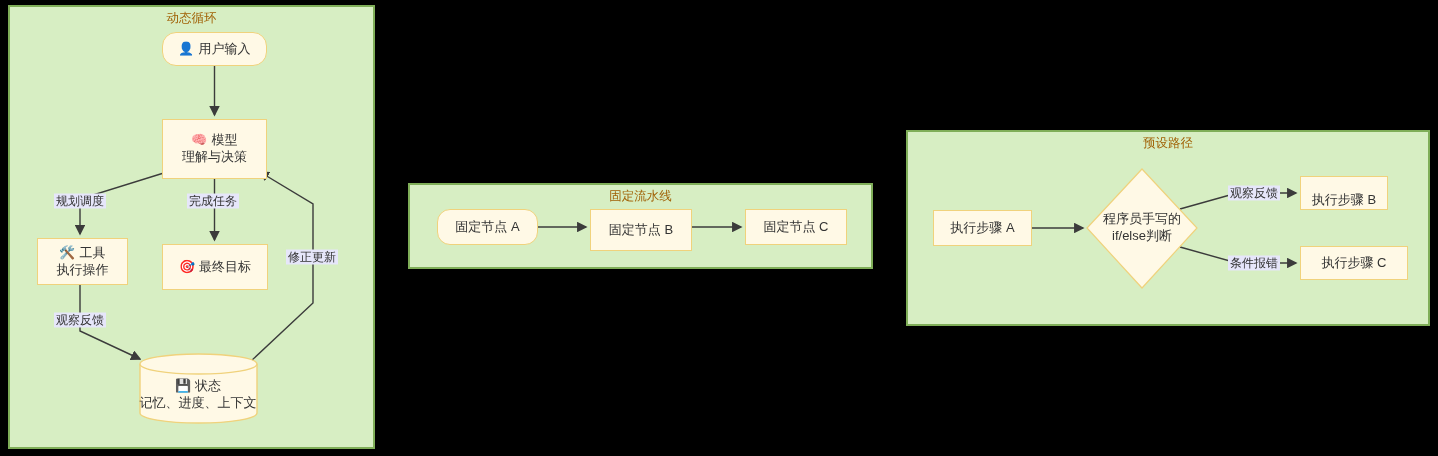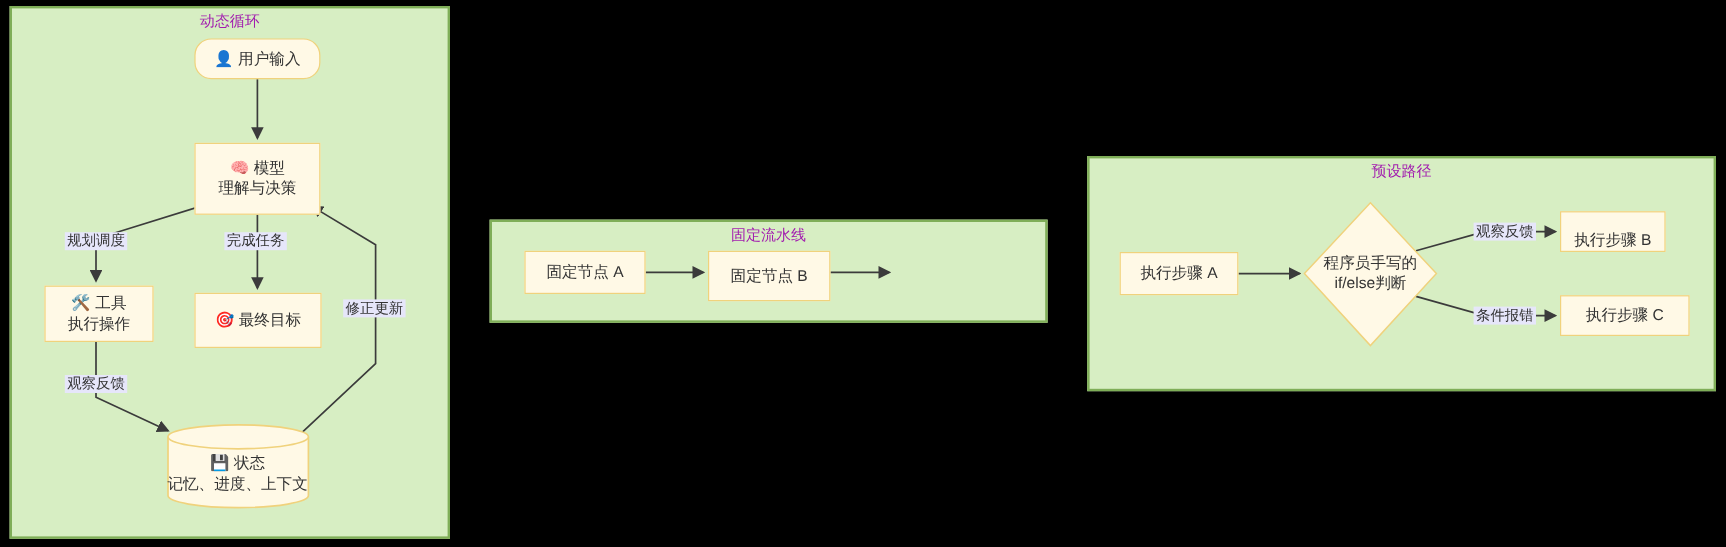--- a/index.html
+++ b/index.html
@@ -6,21 +6,21 @@
   .canvas {
     position:relative; width:1438px; height:456px; background:#000000;
     font-family:"Liberation Sans", sans-serif; color:#333333; overflow:hidden;
   }
   .cluster {
     position:absolute; background:#d7eec3; border:2px solid #7fae58;
     box-sizing:border-box;
   }
   .cluster-title {
     position:absolute; top:3px; left:50%; transform:translateX(-50%);
-    font-size:12.5px; color:#a21caf; white-space:nowrap; font-weight:400;
+    font-size:12.5px; color:#a16207; white-space:nowrap; font-weight:400;
   }
   .node {
     position:absolute; background:#fff9e6; border:1px solid #f0d27c;
     box-sizing:border-box; display:flex; flex-direction:column;
     align-items:center; justify-content:center;
     font-size:13px; line-height:1.3; white-space:nowrap; text-align:center;
   }
   .edges { position:absolute; left:0; top:0; }
   .edge-label {
     position:absolute; transform:translate(-50%,-50%);
@@ -85,25 +85,28 @@
 
   <div class="node" style="left:37px; top:238px; width:91px; height:47px;">
     <div><span class="icon">🛠️</span> <span>工具</span></div>
     <div>执行操作</div>
   </div>
 
   <div class="node" style="left:162px; top:244px; width:106px; height:46px;">
     <div><span class="icon">🎯</span> <span>最终目标</span></div>
   </div>
 
-  <div class="node" style="left:437px; top:209px; width:101px; height:36px;">
+  <div class="node" style="left:437px; top:209px; width:101px; height:36px;border-radius:13px;">
     <div>固定节点 A</div>
   </div>
   <div class="node" style="left:590px; top:209px; width:102px; height:42px;">
     <div>固定节点 B</div>
+  </div>
+  <div class="node" style="left:745px; top:209px; width:102px; height:36px;">
+    <div>固定节点 C</div>
   </div>
 
   <div class="node" style="left:933px; top:210px; width:99px; height:36px;">
     <div>执行步骤 A</div>
   </div>
   <div class="node" style="left:1300px; top:176px; width:88px; height:34px;justify-content:flex-end;">
     <div>执行步骤 B</div>
   </div>
   <div class="node" style="left:1300px; top:246px; width:108px; height:34px;text-align:right;">
     <div>执行步骤 C</div>

